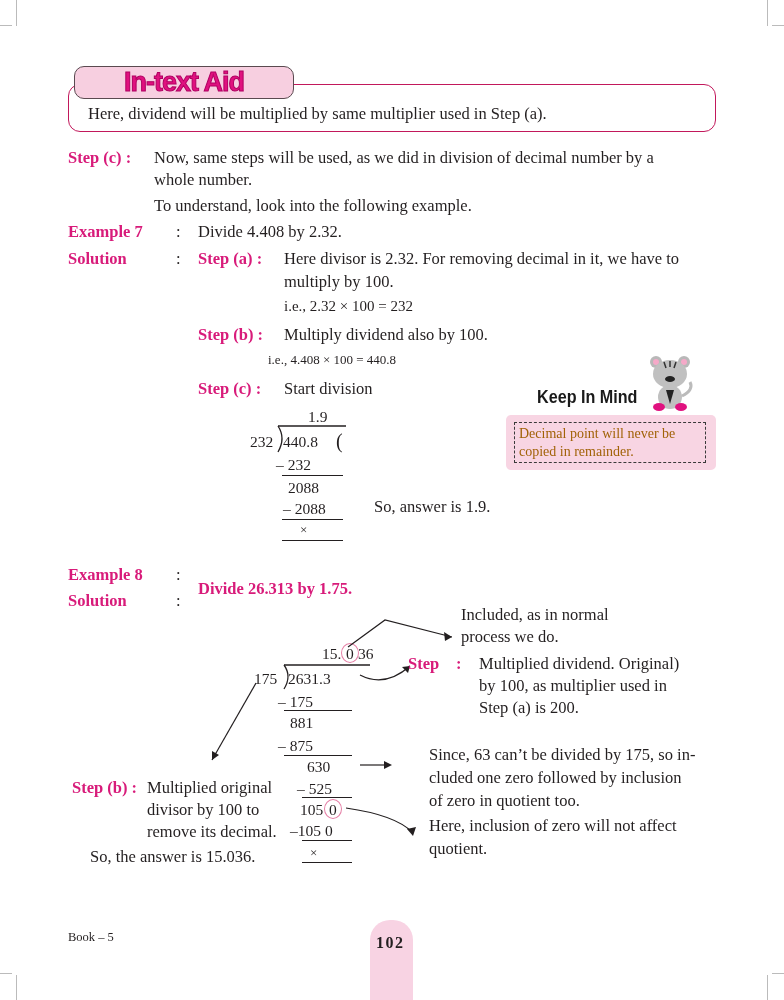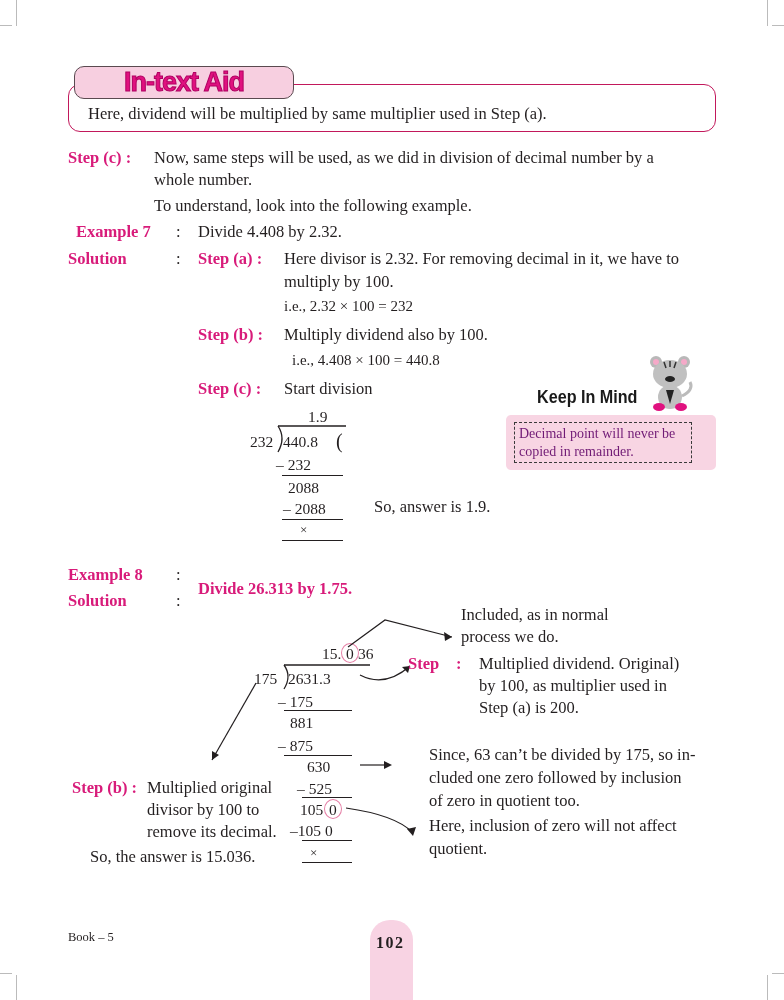--- a/index.html
+++ b/index.html
@@ -13,21 +13,21 @@
   .aid-box { position: absolute; left: 68px; top: 84px; width: 648px; height: 48px; border: 1.5px solid #c2185b; border-radius: 12px; background: #fff; }
   .aid-tab { position: absolute; left: 74px; top: 66px; width: 220px; height: 33px; border: 1.5px solid #5a4a50; border-radius: 10px; background: #f7cfe0; display: flex; align-items: center; justify-content: center; }
   .aid-tab-text { font-family: "Liberation Sans", "DejaVu Sans", sans-serif; font-weight: bold; font-size: 27px; color: #e0117f; letter-spacing: -1px; -webkit-text-stroke: 1px #b00062; }
   .aid-text { left: 88px; top: 104px; font-size: 16.5px; }
 
   .line { font-size: 16.5px; }
 
   
   .kim-title { left: 537px; top: 386px; font-family: "Liberation Sans", "DejaVu Sans", sans-serif; font-weight: bold; font-size: 19px; color: #1a1a1a; transform: scaleX(0.85); transform-origin: left; }
   .kim-box { position: absolute; left: 506px; top: 415px; width: 210px; height: 55px; background: #f8d5e3; border-radius: 5px; }
-  .kim-inner { position: absolute; left: 8px; top: 7px; width: 178px; height: 41px; border: 1.5px dashed #3a3a3a; padding: 2px 4px; font-size: 14px; line-height: 18px; color: #701a75; white-space: normal; }
+  .kim-inner { position: absolute; left: 8px; top: 7px; width: 192px; height: 41px; border: 1.5px dashed #3a3a3a; padding: 2px 4px; font-size: 14px; line-height: 18px; color: #a16207; white-space: normal; }
 
   
   .div-num { font-size: 15.5px; }
   .hline { position: absolute; height: 1.3px; background: #231f20; }
 
   .circle { position: absolute; border: 1.2px solid #e57fa6; border-radius: 50%; }
 
   .footer-book { left: 68px; top: 930px; font-size: 12.5px; }
   .page-tab { position: absolute; left: 370px; top: 920px; width: 43px; height: 85px; background: #f8d3e3; border-radius: 20px 20px 6px 6px; }
   .page-num { left: 376px; top: 934px; font-size: 16px; font-weight: bold; letter-spacing: 1.5px; }
@@ -48,35 +48,35 @@
 <div class="aid-tab">
   <span class="aid-tab-text">In-text Aid</span>
 </div>
 <div class="abs aid-text">Here, dividend will be multiplied by same multiplier used in Step (a).</div>
 
 <div class="abs line pink" style="left:68px;top:148px;">Step (c) :</div>
 <div class="abs line" style="left:154px;top:148px;">Now, same steps will be used, as we did in division of decimal number by a</div>
 <div class="abs line" style="left:154px;top:170px;">whole number.</div>
 <div class="abs line" style="left:154px;top:196px;">To understand, look into the following example.</div>
 
-<div class="abs line pink" style="left:68px;top:222px;margin-left:8px;">Example  7</div>
+<div class="abs line pink" style="left:68px;top:222px;">Example  7</div>
 <div class="abs line" style="left:176px;top:222px;">:</div>
 <div class="abs line" style="left:198px;top:222px;">Divide 4.408 by 2.32.</div>
 
 <div class="abs line pink" style="left:68px;top:249px;">Solution</div>
 <div class="abs line" style="left:176px;top:249px;">:</div>
 
 <div class="abs line pink" style="left:198px;top:249px;">Step (a) :</div>
 <div class="abs line" style="left:284px;top:249px;">Here divisor is 2.32. For removing decimal in it, we have to</div>
 <div class="abs line" style="left:284px;top:272px;">multiply by 100.</div>
 <div class="abs line" style="left:284px;top:298px;font-size:15px;">i.e., 2.32 × 100 = 232</div>
 
 <div class="abs line pink" style="left:198px;top:325px;">Step (b)  :</div>
 <div class="abs line" style="left:284px;top:325px;">Multiply dividend also by 100.</div>
-<div class="abs line" style="left:292px;top:352px;font-size:15px;">i.e., 4.408 × 100 = 440.8</div>
+<div class="abs line" style="left:268px;top:352px;font-size:13px;">i.e., 4.408 × 100 = 440.8</div>
 
 <div class="abs line pink" style="left:198px;top:379px;">Step (c)  :</div>
 <div class="abs line" style="left:284px;top:379px;">Start division</div>
 
 <div class="abs div-num" style="left:308px;top:408px;">1.9</div>
 <svg class="abs" style="left:276px;top:424px;" width="72" height="32">
   <path d="M2 2 L70 2" stroke="#231f20" stroke-width="1.3" fill="none"></path>
   <path d="M2 2 Q10 14 2 28" stroke="#231f20" stroke-width="1.3" fill="none"></path>
 </svg>
 <div class="abs div-num" style="left:250px;top:433px;">232</div>

